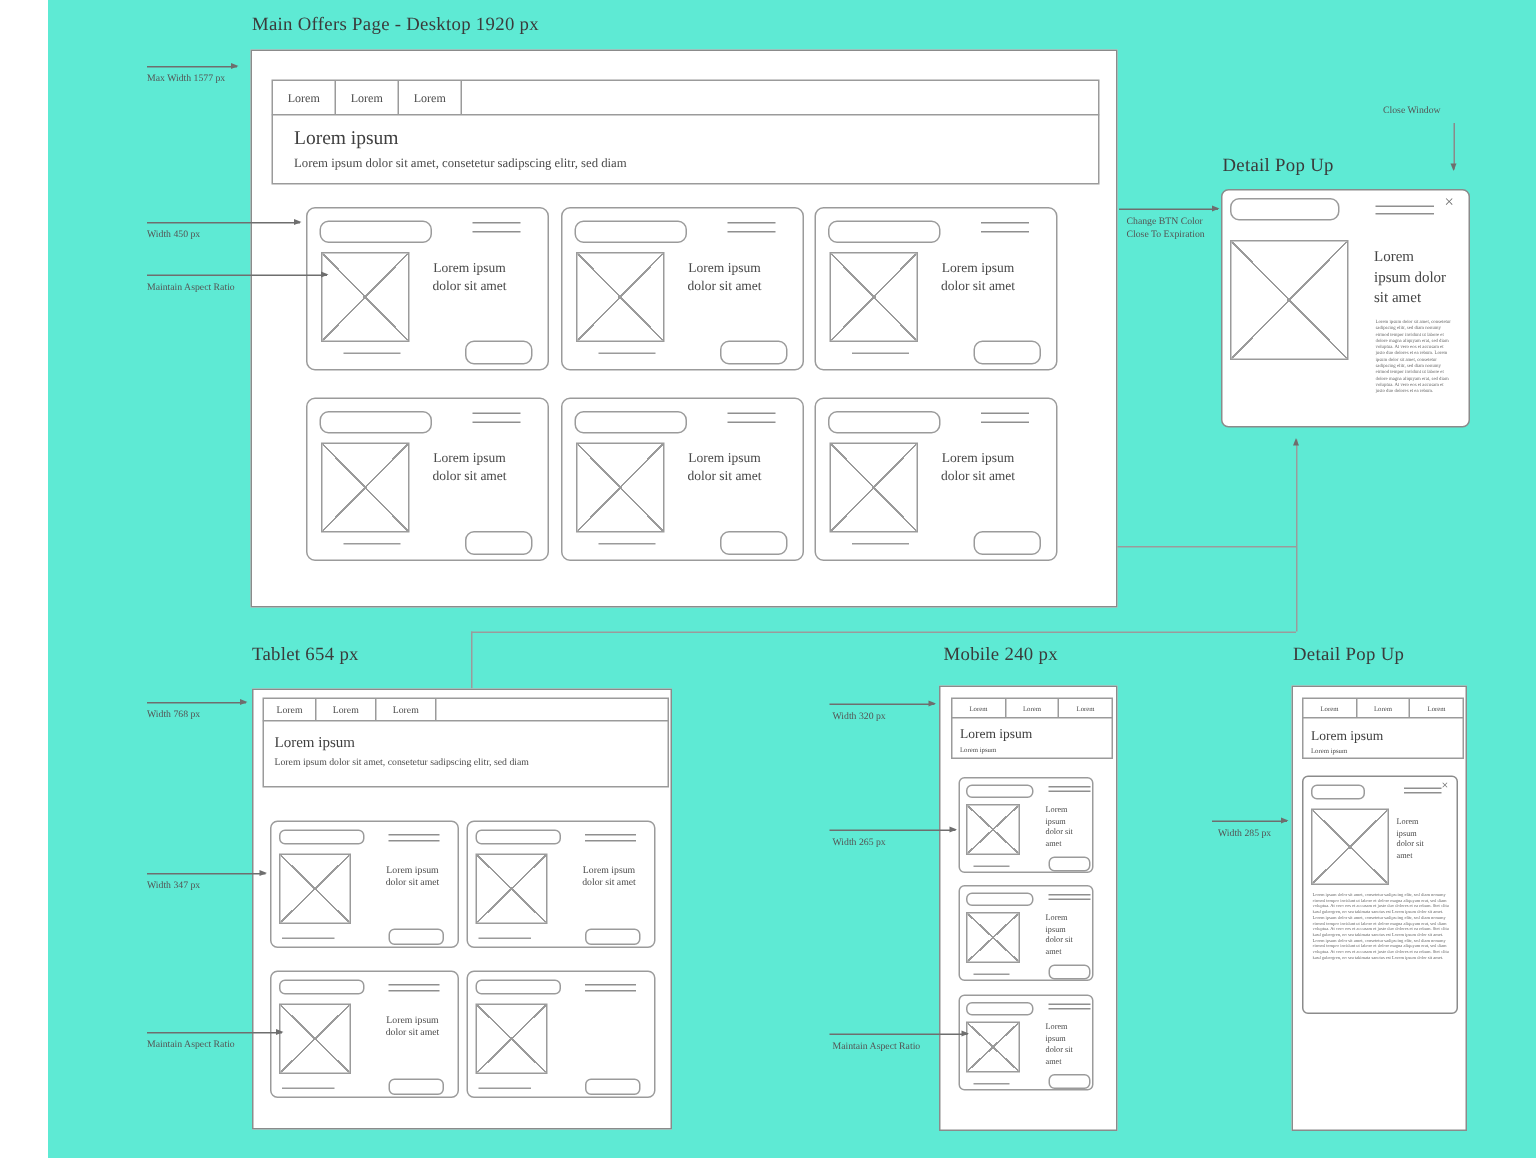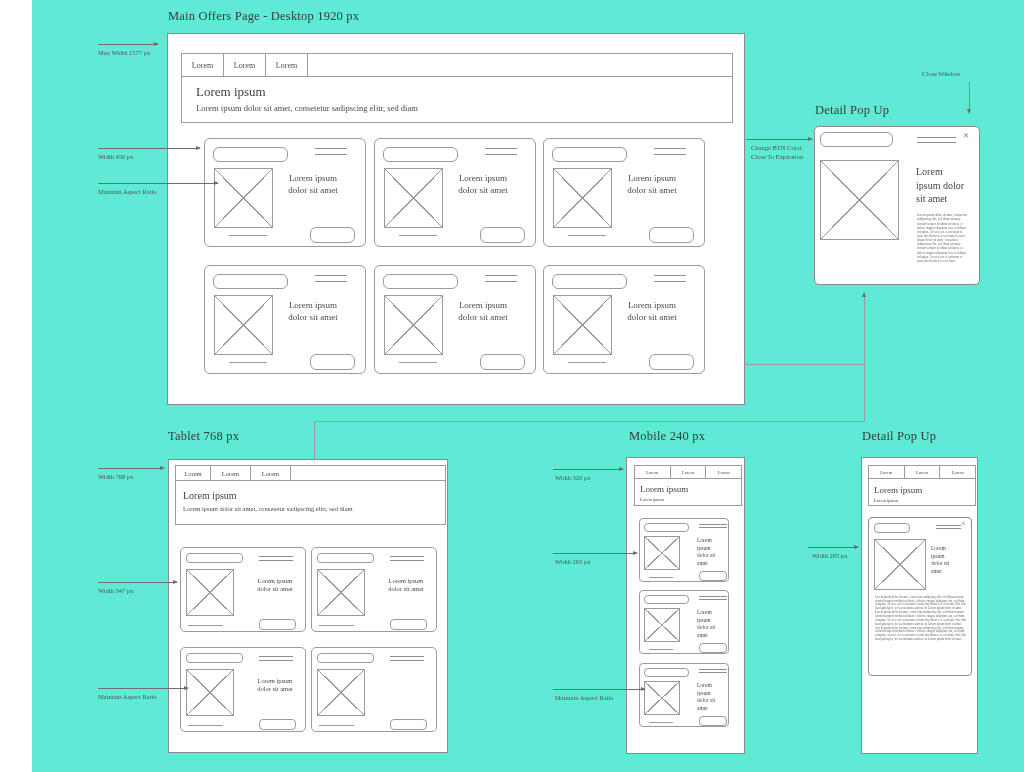--- a/index.html
+++ b/index.html
@@ -84,21 +84,21 @@
   .hd-m{font-size:9px;color:#3f3f3f;}
   .sub-m{font-size:4.5px;color:#4a4a4a;}
 </style>
 </head>
 <body>
 
 <div id="canvas">
 
   <div class="abs title" style="left:136px;top:9px;">Main Offers Page - Desktop 1920 px</div>
   <div class="abs title" style="left:783px;top:103px;">Detail Pop Up</div>
-  <div class="abs title" style="left:136px;top:429px;">Tablet 768 px</div>
+  <div class="abs title" style="left:136px;top:429px;">Tablet 654 px</div>
   <div class="abs title" style="left:597px;top:429px;">Mobile 240 px</div>
   <div class="abs title" style="left:830px;top:429px;">Detail Pop Up</div>
 
   <div class="abs frame" style="left:135px;top:33px;width:578px;height:372px;">
     <div class="abs tabbar" style="left:13px;top:19px;width:552px;height:24px;">
       <div class="tab" style="width:42px;font-size:8px;">Lorem</div>
       <div class="tab" style="width:42px;font-size:8px;">Lorem</div>
       <div class="tab" style="width:42px;font-size:8px;">Lorem</div>
     </div>
     <div class="abs wbox" style="left:13px;top:42px;width:552px;height:47px;">

